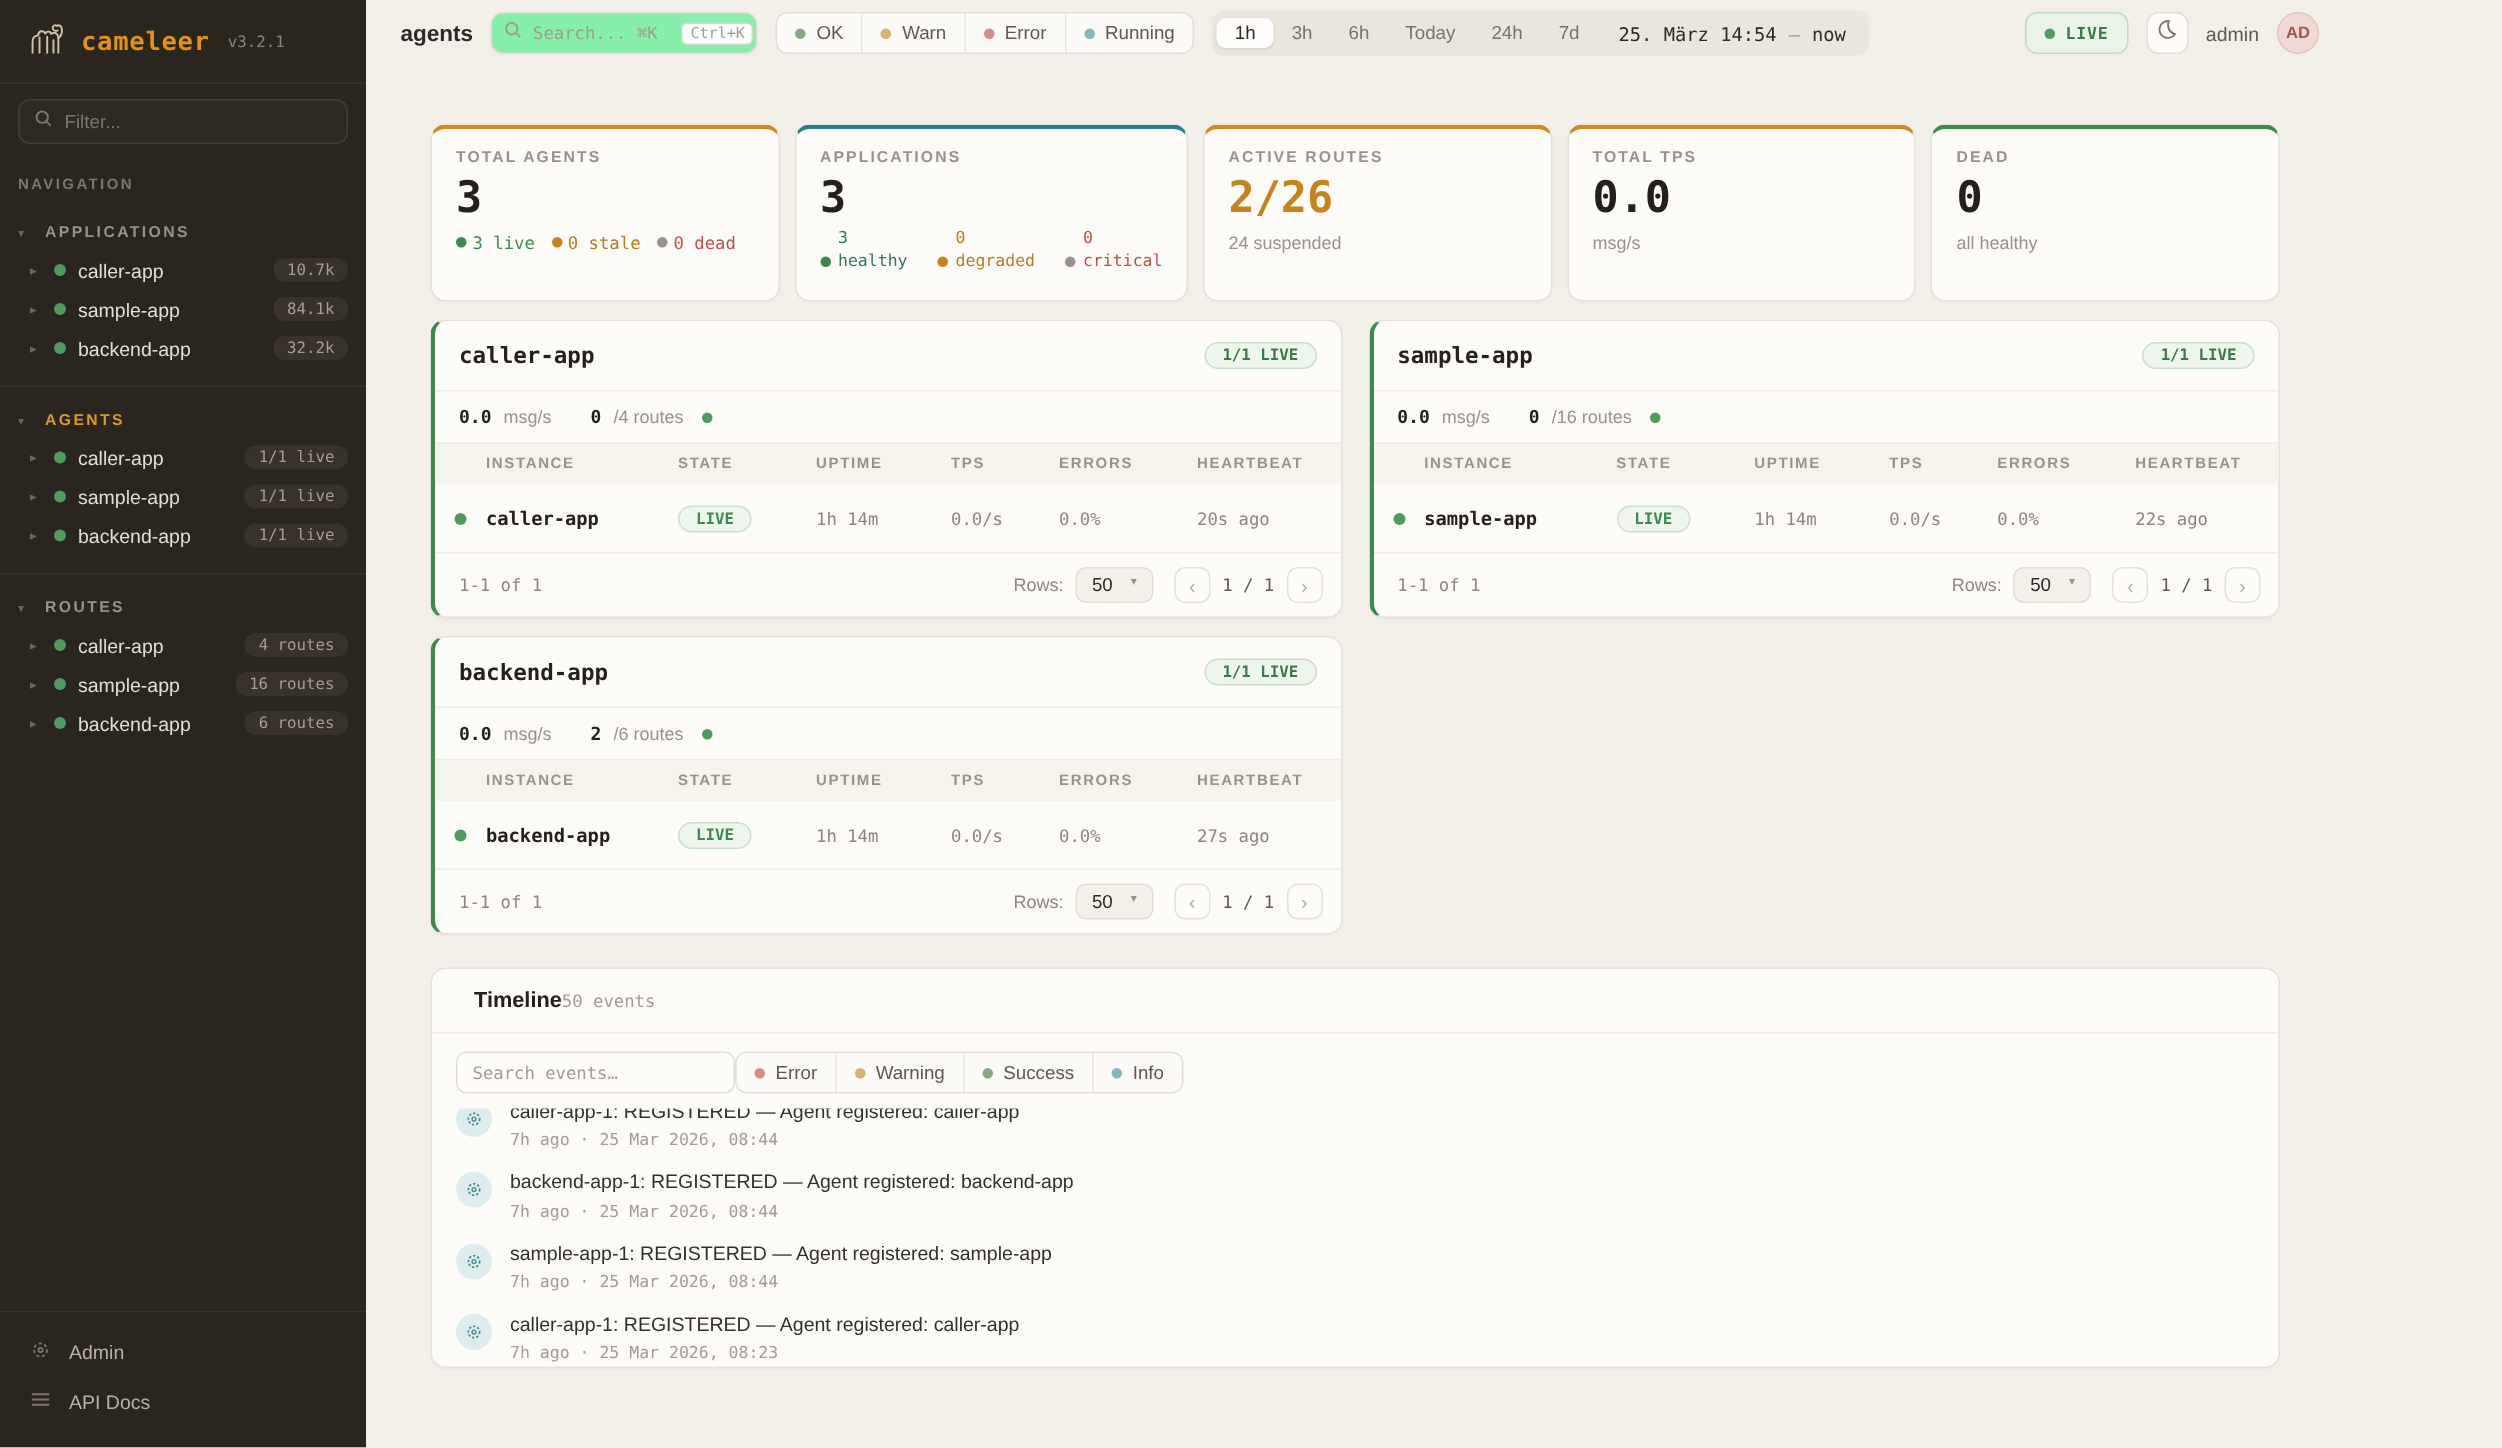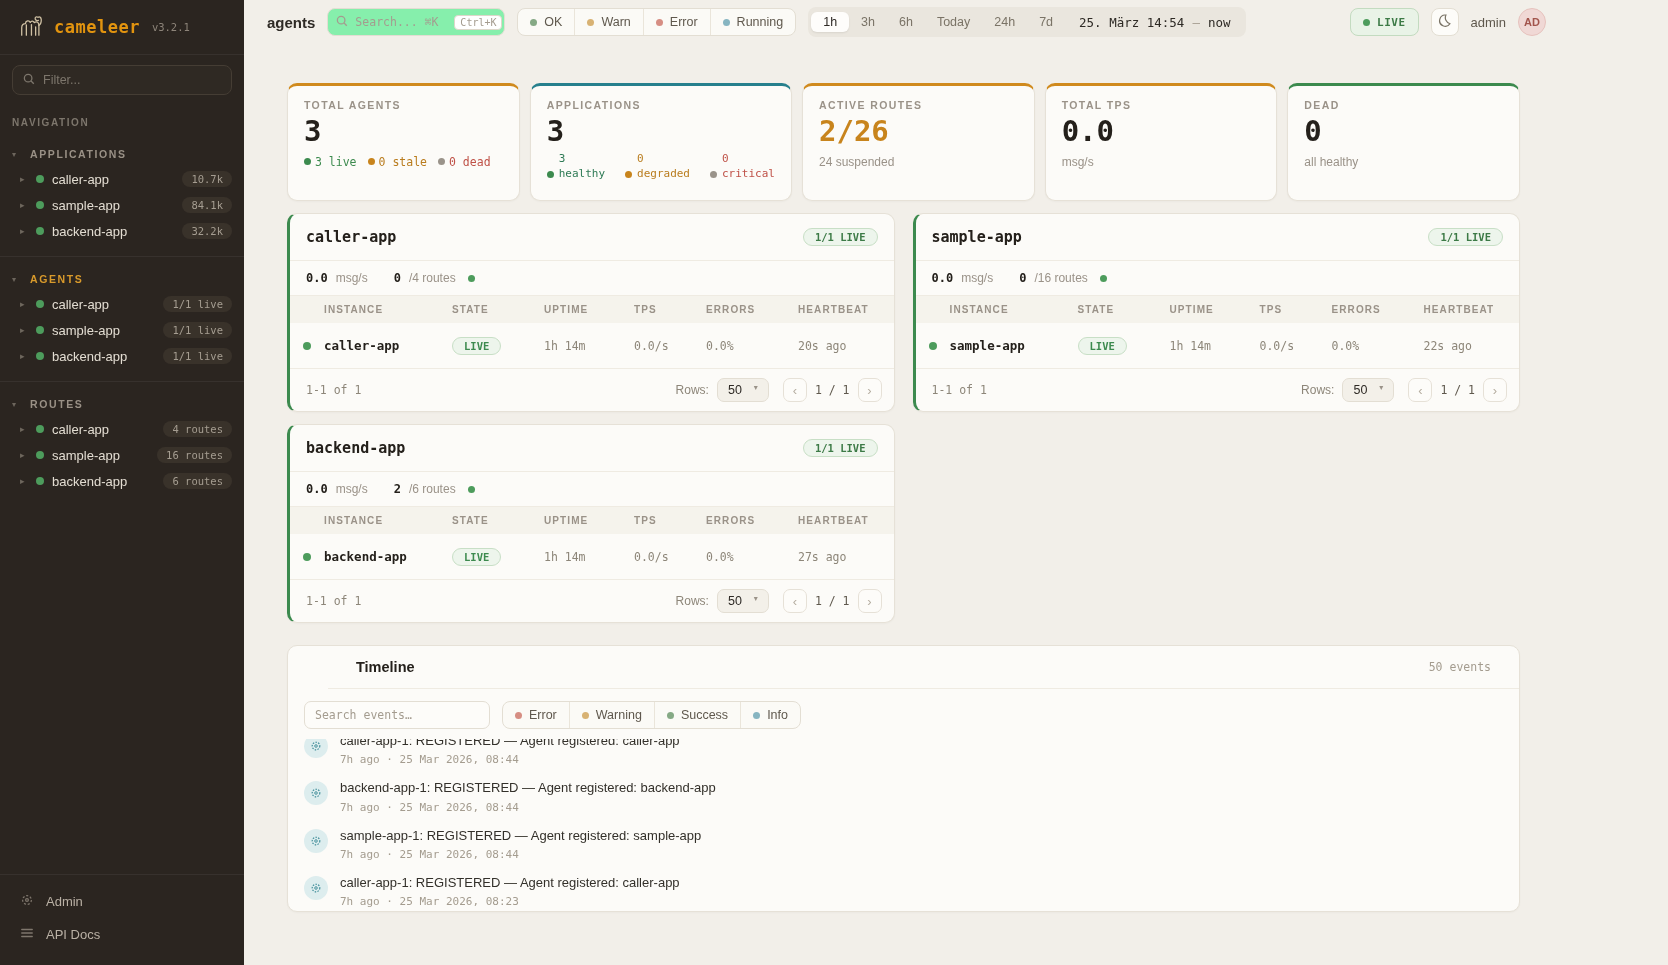--- a/index.html
+++ b/index.html
@@ -105,24 +105,24 @@
   .af-rows-label { font-size:12px; color:#8d8679; margin-right:8px;}
   .rows-select { display:flex; align-items:flex-start; gap:12px; background:#f3f0e9; border:1px solid #e3ded3; border-radius:7px; padding:4px 10px; cursor:pointer;}
   .rows-select .rv { font-size:12.5px; color:#2e2a25; }
   .rows-select .caret { font-size:8px; color:#9a9288; }
   .pager { display:flex; align-items:center; gap:8px; margin-left:14px;}
   .pg-btn { width:24px; height:24px; background:#fdfcf9; border:1px solid #e6e1d7; border-radius:7px; color:#b5ada0; display:flex; align-items:center; justify-content:center; font-size:13px; cursor:pointer;}
   .pg-label { font-family:"DejaVu Sans Mono",monospace; font-size:11.5px; color:#5f584d; }
 
   
   .timeline-card { margin-top:22px; background:#fcfbf8; border:1px solid #e6e1d7; border-radius:10px; box-shadow:0 1px 2px rgba(0,0,0,.03); overflow:hidden;}
-  .tl-head { display:flex; align-items:center; justify-content:space-between; padding:13px 28px; border-bottom:1px solid #efebe2;margin-left:40px;}
+  .tl-head { display:flex; align-items:center; padding:13px 28px; border-bottom:1px solid #efebe2;}
   .tl-title { font-size:14.5px; font-weight:bold; color:#24201b; }
   .tl-count { font-family:"DejaVu Sans Mono",monospace; font-size:11.5px; color:#a49c8f; }
-  .tl-toolbar { display:flex; align-items:center; gap:12px; padding:12px 16px 10px 16px; }
+  .tl-toolbar { display:flex; align-items:center; padding:12px 16px 10px 16px; }
   .tl-search { display:flex; align-items:center; background:#fdfcf9; border:1px solid #e3ded3; border-radius:7px; height:28px; padding:0 10px; width:186px;}
   .tl-search input { border:none; outline:none; background:transparent; font-family:"DejaVu Sans Mono",monospace; font-size:11.5px; color:#6b655b; width:100%;}
   .tl-search input::placeholder { color:#a49c8f; }
   .tl-events { height:172px; overflow:hidden; padding:4px 16px 0 16px; }
   .event { display:flex; gap:12px; padding:7px 0; }
   .event.clipped { margin-top:-17px; }
   .ev-icon { width:24px; height:24px; border-radius:50%; background:#ddedee; display:flex; align-items:center; justify-content:center; flex:0 0 auto; margin-top:1px;}
   .ev-title { font-size:13px; color:#33302a; line-height:1.25; }
   .ev-time { font-family:"DejaVu Sans Mono",monospace; font-size:11px; color:#a49c8f; margin-top:4px;}
 </style>

